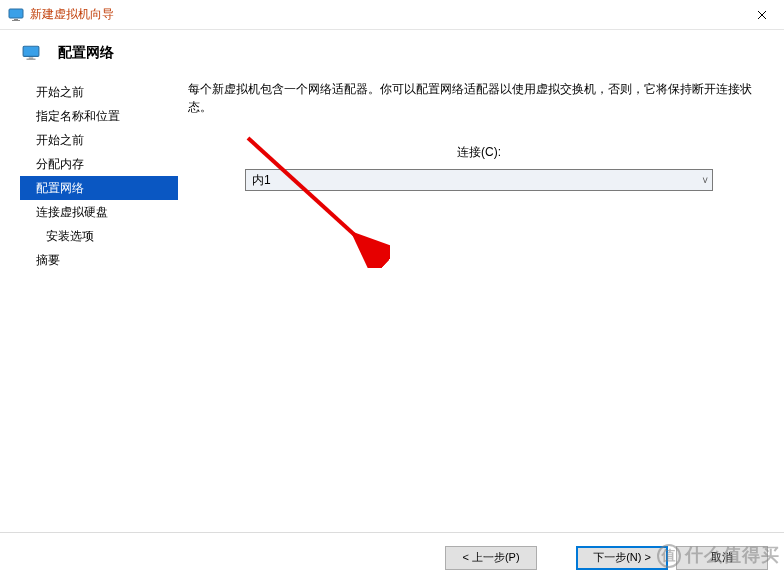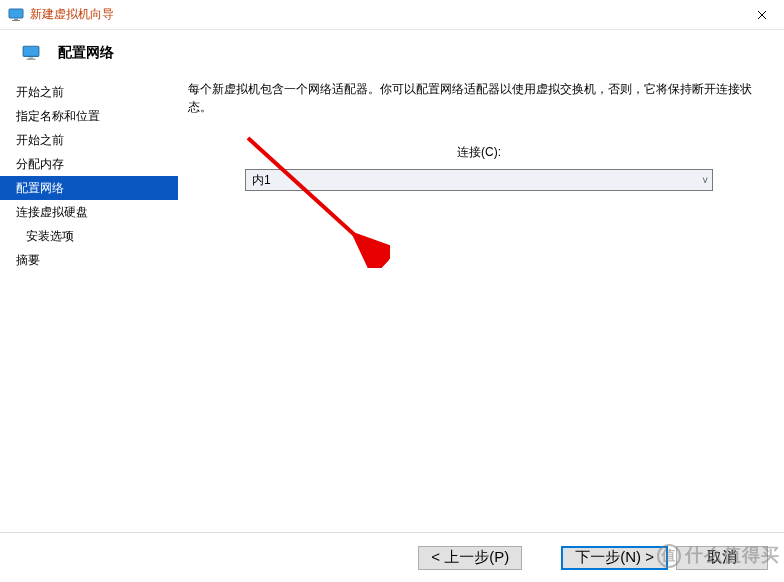--- a/index.html
+++ b/index.html
@@ -14,39 +14,39 @@
     
     .header { padding: 14px 22px 18px 22px; display: flex; align-items: center; gap: 18px; }
     .header .hicon { width: 18px; height: 18px; display: inline-flex; align-items: center; justify-content: center; }
     .header h1 { font-size: 14px; font-weight: 700; color: #000; }
 
     
     .body { display: flex; height: 470px; }
 
     
     .sidebar { width: 178px; padding-top: 0; }
-    .sidebar ul { list-style: none; }
+    .sidebar ul { list-style: none; margin-left: 20px; }
     .sidebar li { font-size: 12px; color: #000; padding: 4px 0 4px 16px; line-height: 16px; cursor: default; }
     .sidebar li.indent { padding-left: 26px; }
     .sidebar li.active { background: #0a57c2; color: #fff; }
 
     
     .main { flex: 1; padding: 0 14px 0 10px; position: relative; }
     .desc { font-size: 12px; color: #000; line-height: 18px; margin-bottom: 28px; }
     .row { display: flex; align-items: center; gap: 8px; flex-direction: column; }
     .row label { font-size: 12px; color: #000; white-space: nowrap; }
     .select { position: relative; width: 468px; height: 22px; border: 1px solid #7a7a7a; background: #eef2f7; display: flex; align-items: center; padding: 0 22px 0 6px; font-size: 12px; color: #000; }
     .select .chev { position: absolute; right: 4px; top: 50%; transform: translateY(-50%); color: #555; font-size: 10px; }
 
     
     .arrow-svg { position: absolute; left: 52px; top: 48px; pointer-events: none; }
 
     
     .footer { position: absolute; left: 0; right: 0; bottom: 0; height: 50px; border-top: 1px solid #dcdcdc; display: flex; align-items: center; justify-content: flex-end; gap: 8px; padding-right: 16px; background: #fff; }
-    .btn { min-width: 92px; height: 24px; padding: 0 12px; font-size: 15px; border: 1px solid #adadad; background: #e1e1e1; color: #000; display: inline-flex; align-items: center; justify-content: center; cursor: default; }
+    .btn { min-width: 92px; height: 24px; padding: 0 12px; font-size: 11px; border: 1px solid #adadad; background: #e1e1e1; color: #000; display: inline-flex; align-items: center; justify-content: center; cursor: default; }
     .btn.primary { border: 2px solid #0078d7; background: #e1e1e1; margin-left: 31px; }
 
     
     .watermark { position: absolute; right: 4px; bottom: 14px; font-size: 18px; font-weight: 700; color: rgba(130,130,130,0.55); letter-spacing: 1px; pointer-events: none; }
     .watermark .glyph { display: inline-flex; align-items: center; justify-content: center; width: 24px; height: 24px; border: 2px solid rgba(130,130,130,0.55); border-radius: 50%; margin-right: 4px; font-size: 14px; vertical-align: middle; }
 
     .monitor-icon rect.screen { fill:#3aa0e8; stroke:#2b6fa3; stroke-width:1; }
     .monitor-icon rect.stand { fill:#888; }
   </style>
 </head>

